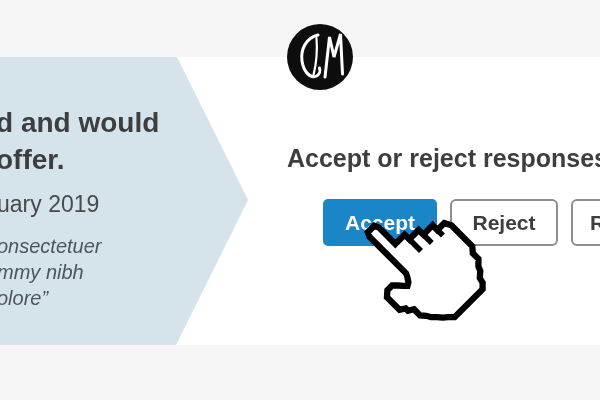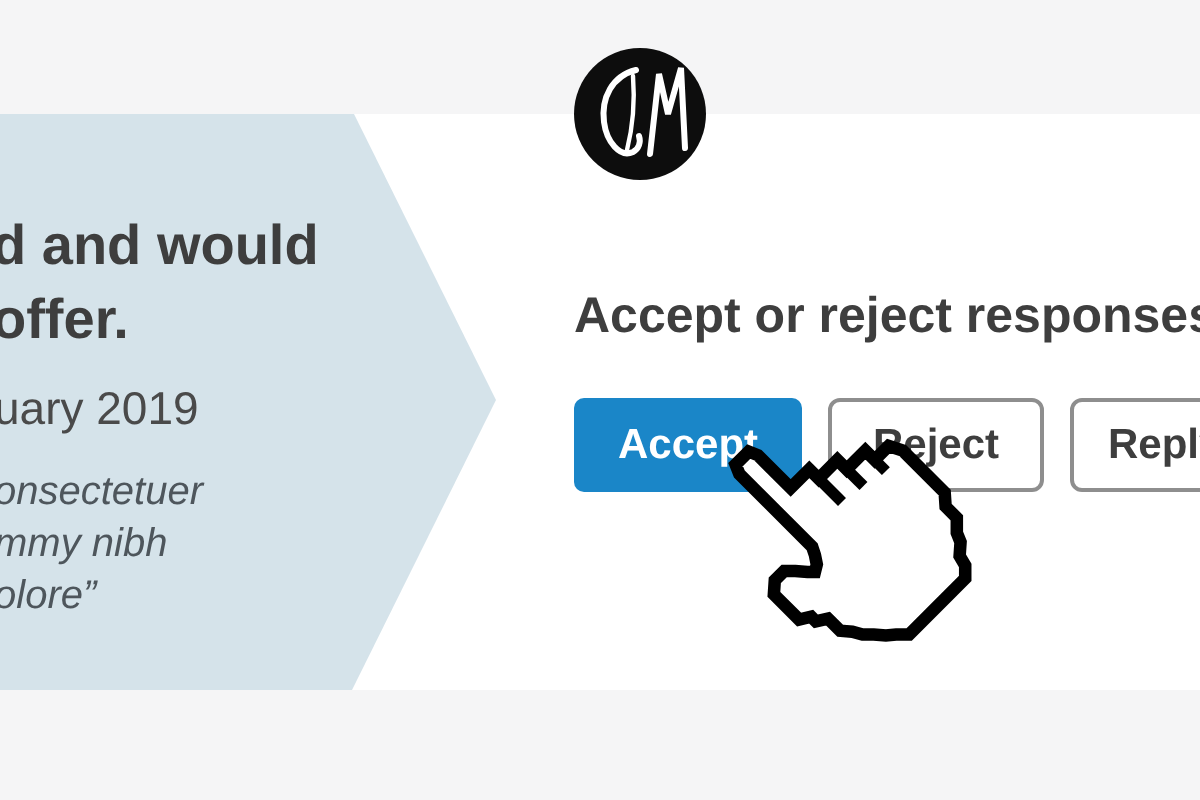--- a/index.html
+++ b/index.html
@@ -38,21 +38,21 @@
     position:absolute;left:287px;top:144px;
     font-size:25px;font-weight:bold;color:#3e3e3e;white-space:nowrap;z-index:2;
   }
 
   .btn-row{position:absolute;left:287px;top:199px;display:flex;gap:13px;z-index:2;}
   .btn{
     height:47px;border-radius:5px;display:flex;align-items:center;justify-content:center;
     font-size:21px;font-weight:bold;box-sizing:border-box;cursor:pointer;
     font-family:"Liberation Sans","DejaVu Sans",sans-serif;
   }
-  .btn-primary{width:114px;background:#1a86c8;color:#ffffff;border:none;}
+  .btn-primary{width:114px;background:#1a86c8;color:#ffffff;border:none;margin-left:36px;}
   .btn-outline{background:#ffffff;color:#3e3e3e;border:2px solid #8e8e8e;border-radius:6px;}
   .btn-reject{width:108px;}
   .btn-reply{width:160px;justify-content:flex-start;padding-left:17px;}
 
   .cursor-svg{position:absolute;left:350px;top:210px;width:180px;height:180px;z-index:5;pointer-events:none;}
 </style>
 </head>
 <body>
 
 <div class="band band-top"></div>

